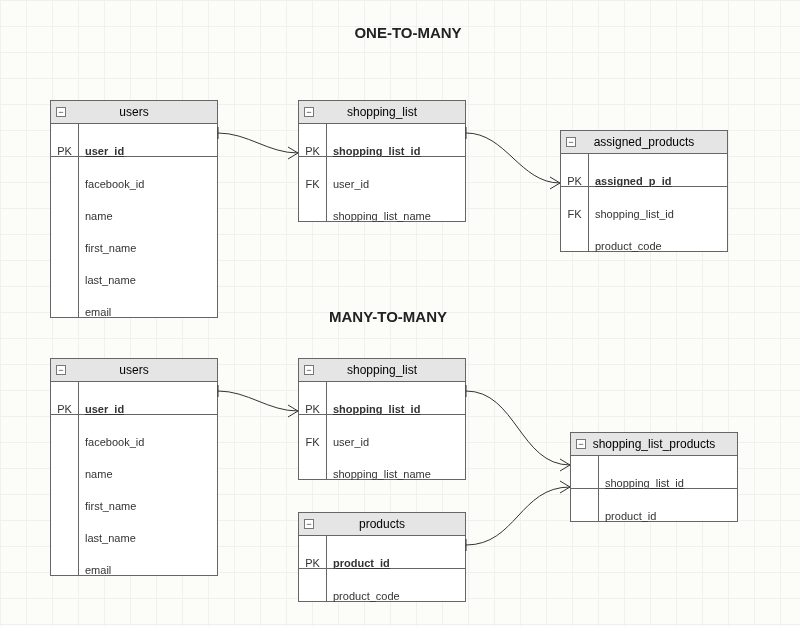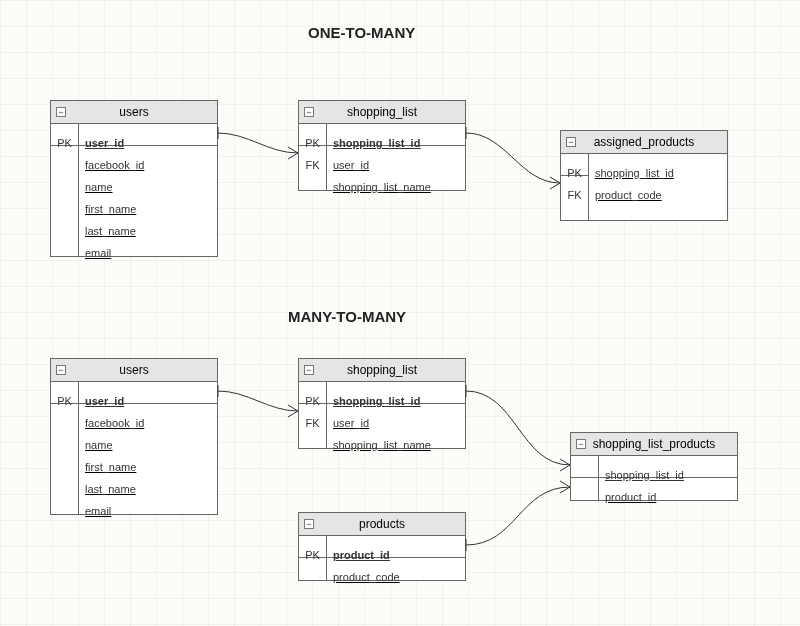--- a/index.html
+++ b/index.html
@@ -19,21 +19,21 @@
       linear-gradient(#f0f0ed 1px, transparent 1px),
       linear-gradient(90deg, #f0f0ed 1px, transparent 1px);
     background-size: 26px 26px;
   }
   .title {
     position: absolute;
     font-weight: bold;
     font-size: 15px;
     color: #222;
     width: 200px;
-    text-align: left;
+    text-align: center;
   }
   .entity {
     position: absolute;
     background: #fff;
     border: 1px solid #666;
   }
   .entity-header {
     background: #e5e5e5;
     border-bottom: 1px solid #666;
     padding: 4px 6px;
@@ -57,26 +57,25 @@
   .entity-body {
     display: flex;
   }
   .key-col {
     border-right: 1px solid #666;
     width: 28px;
     flex-shrink: 0;
   }
   .field-col {
     flex: 1;
-    text-decoration: underline;
   }
   .row {
     height: 22px;
     line-height: 22px;
-    padding: 8px 6px;
+    padding: 16px 6px;
     font-size: 11px;
     color: #333;
   }
   .key-col .row { text-align: center; }
   .pk-row {
     font-weight: bold;
     text-decoration: underline;
   }
   .divider { border-bottom: 1px solid #666; }
   .underline { text-decoration: underline; }
@@ -148,20 +147,21 @@
     <span class="collapse-icon">−</span>
     <span>assigned_products</span>
   </div>
   <div class="entity-body">
     <div class="key-col">
       <div class="row divider">PK</div>
       <div class="row">FK</div>
       <div class="row"></div>
     </div>
     <div class="field-col">
+      <div class="row divider pk-row">assigned_p_id</div>
       <div class="row">shopping_list_id</div>
       <div class="row">product_code</div>
     </div>
   </div>
 </div>
 
 <svg class="connector" style="left:218px; top:122px; width:80px; height:50px;">
   <path d="M0 11 C 30 11, 50 31, 80 31"></path>
   <line x1="0" y1="5" x2="0" y2="17"></line>
   <line x1="70" y1="25" x2="80" y2="31"></line>

